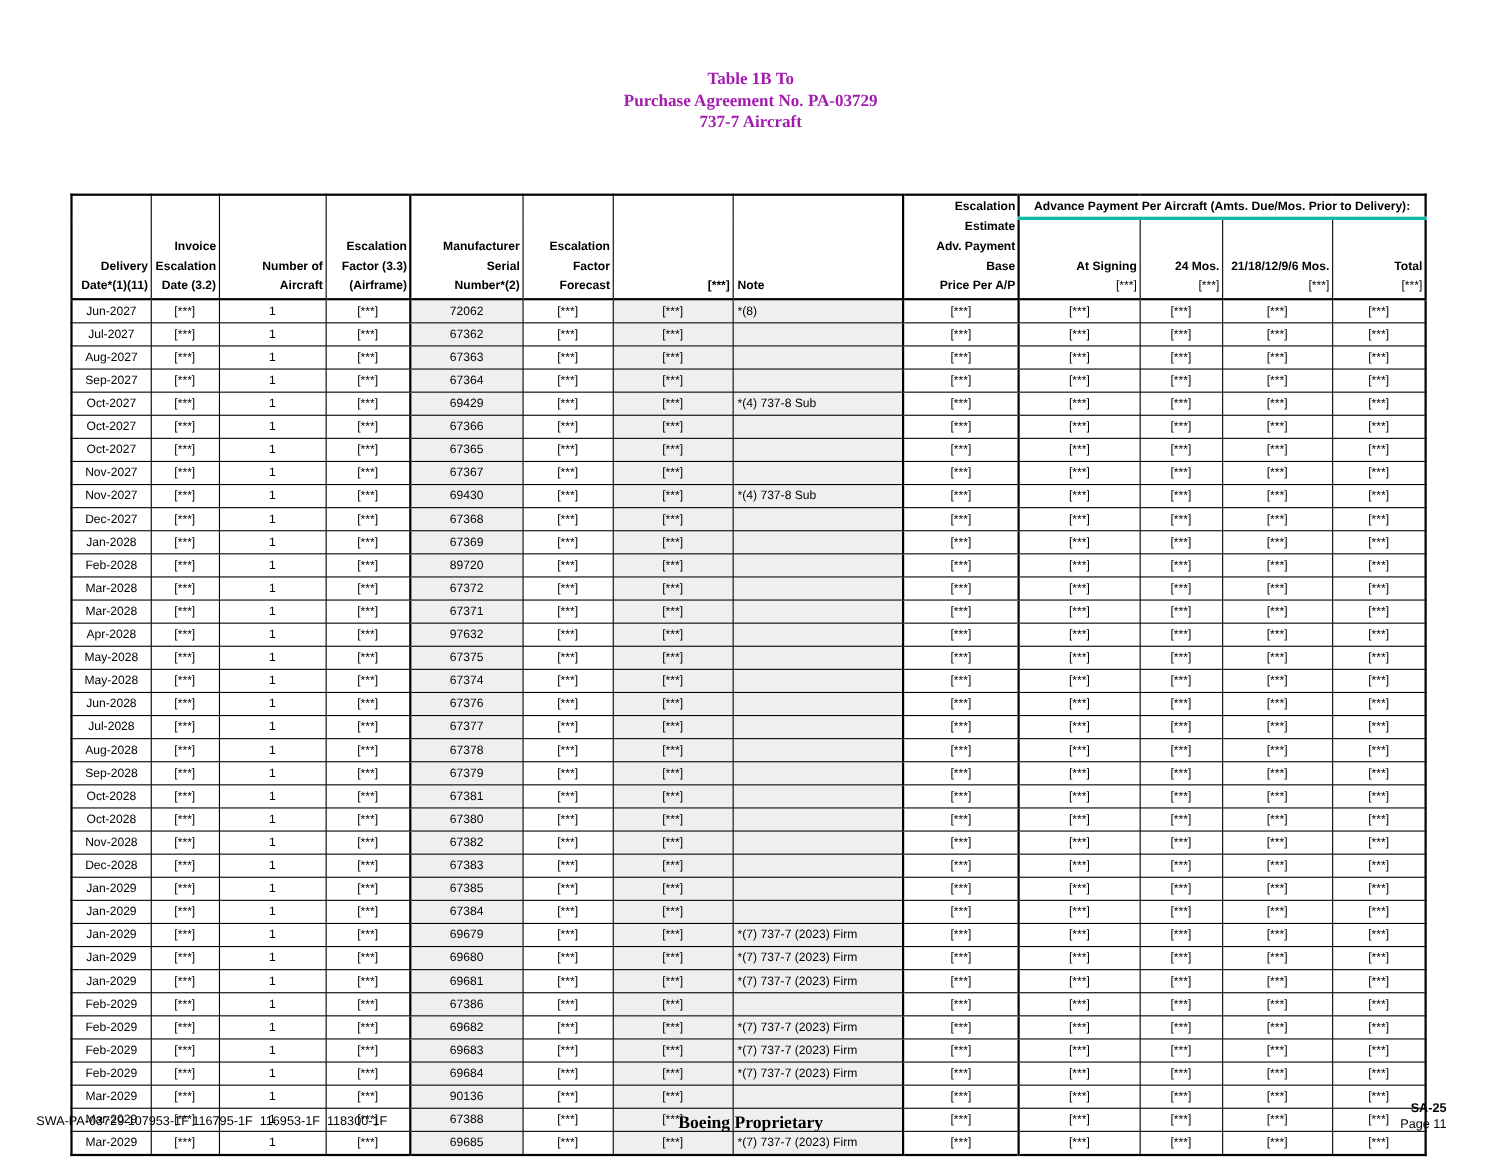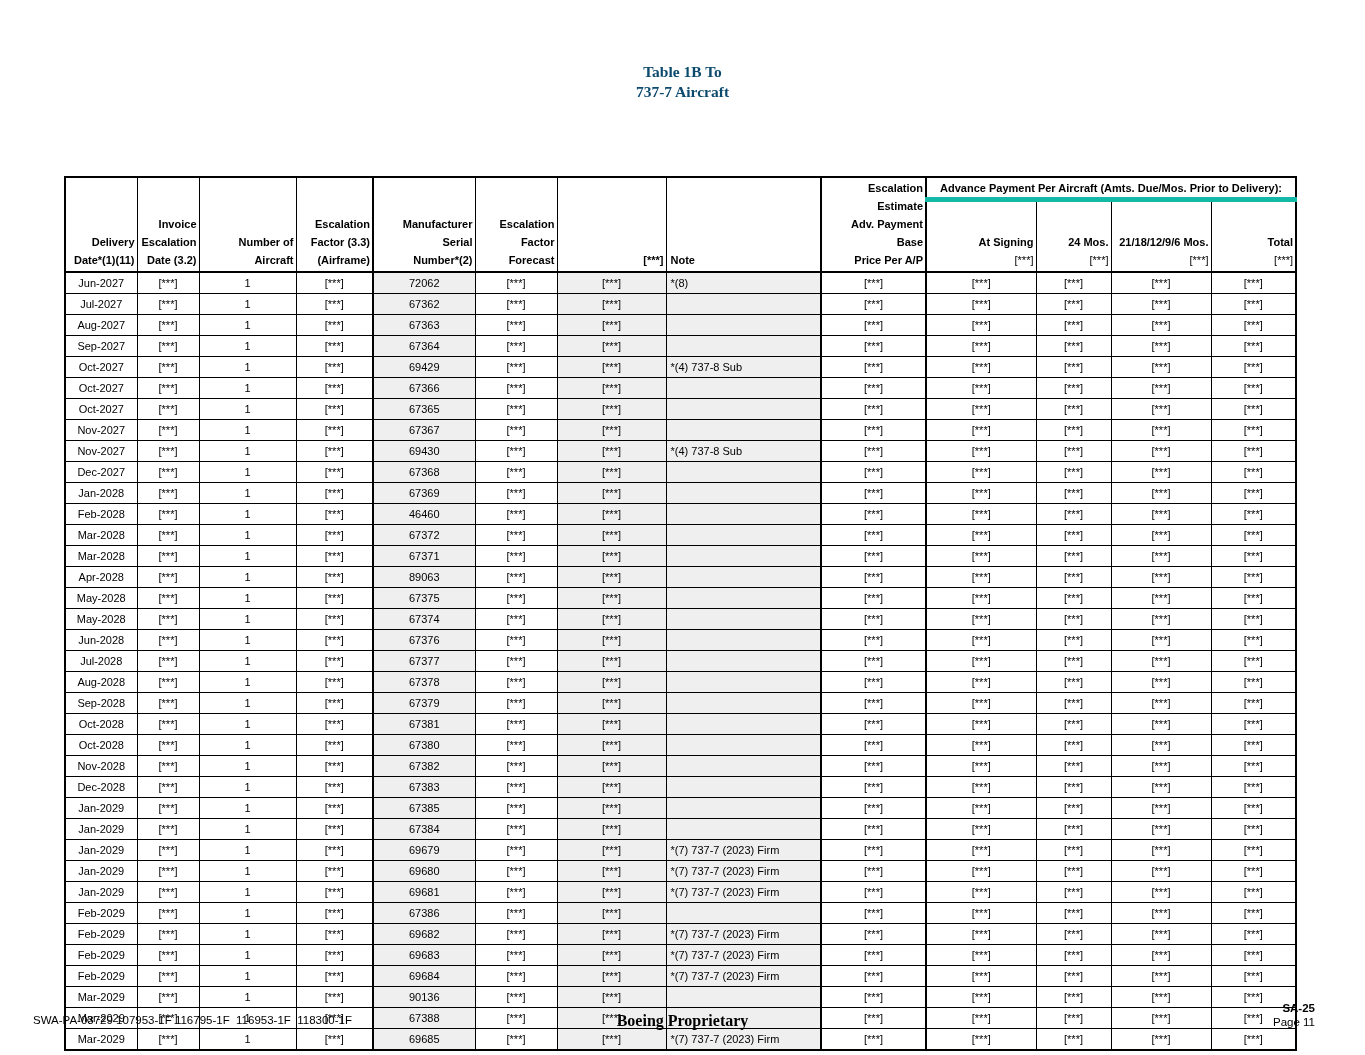--- a/index.html
+++ b/index.html
@@ -5,36 +5,36 @@
   html, body { margin:0; padding:0; }
   body {
     width:1365px; height:1055px; background:#ffffff; position:relative;
     font-family:"Liberation Sans", sans-serif; color:#000;
     overflow:hidden;
   }
   
   .title-block {
     position:absolute; top:62px; left:0; width:100%;
     text-align:center; font-family:"Liberation Serif", serif;
-    font-weight:bold; font-size:15.5px; line-height:19.5px; color:#0c4a6e;
+    font-weight:bold; font-size:15.5px; line-height:19.5px; color:#a21caf;
   }
   
   table.doc {
     position:absolute; left:64px; top:176px;
     border-collapse:collapse; table-layout:fixed; width:1231px;
     border:2px solid #000;
   }
   .doc th, .doc td { border:1px solid #000; overflow:hidden; }
   .doc thead th {
     font-size:11px; font-weight:bold; vertical-align:bottom;
     text-align:center; padding:1px 2px 2px 2px; line-height:18px;
     background:#fff;
   }
   .doc thead th.hB2 { border-bottom:2px solid #000;text-align:right; }
-  .doc thead th.group-title { vertical-align:middle; height:19px; border-bottom:5px solid #14b8a6; padding:0 2px; }
+  .doc thead th.group-title { vertical-align:middle; height:19px; border-bottom:3px solid #14b8a6; padding:0 2px; }
   .doc thead th.left-h { text-align:left; padding-left:4px;border-radius:12px; }
   .doc thead .sub-val { font-weight:normal; }
   .doc tbody td {
     height:20px; font-size:11px; font-weight:normal;
     text-align:center; padding:0 2px; line-height:19px; white-space:nowrap;
   }
   .bR2 { border-right:2px solid #000 !important; }
   .shaded { background:#efefef; }
   .note-cell { text-align:left !important; padding-left:4px !important; }
   
@@ -50,20 +50,21 @@
     position:absolute; right:50px; top:1001px; text-align:right;
     font-size:11.5px; line-height:14px;
   }
   .footer-right .sa { font-weight:bold; }
 </style>
 </head>
 <body>
 
 <div class="title-block">
   <div>Table 1B To</div>
+  <div>Purchase Agreement No. PA-03729</div>
   <div>737-7 Aircraft</div>
 </div>
 
 <table class="doc">
   <colgroup>
     <col style="width:72px">
       <col style="width:62px">
       <col style="width:97px">
     <col style="width:77px">
       <col style="width:102px">
@@ -301,21 +302,21 @@
         <td>[***]</td>
         <td>[***]</td>
         <td>[***]</td>
         <td>[***]</td>
       </tr>
       <tr>
         <td>Feb-2028</td>
         <td>[***]</td>
         <td>1</td>
         <td class="bR2">[***]</td>
-        <td class="shaded">46460</td>
+        <td class="shaded">89720</td>
         <td>[***]</td>
         <td class="shaded">[***]</td>
         <td class="shaded note-cell bR2"></td>
         <td class="bR2">[***]</td>
         <td>[***]</td>
         <td>[***]</td>
         <td>[***]</td>
         <td>[***]</td>
       </tr>
       <tr>
@@ -346,21 +347,21 @@
         <td>[***]</td>
         <td>[***]</td>
         <td>[***]</td>
         <td>[***]</td>
       </tr>
       <tr>
         <td>Apr-2028</td>
         <td>[***]</td>
         <td>1</td>
         <td class="bR2">[***]</td>
-        <td class="shaded">89063</td>
+        <td class="shaded">97632</td>
         <td>[***]</td>
         <td class="shaded">[***]</td>
         <td class="shaded note-cell bR2"></td>
         <td class="bR2">[***]</td>
         <td>[***]</td>
         <td>[***]</td>
         <td>[***]</td>
         <td>[***]</td>
       </tr>
       <tr>

